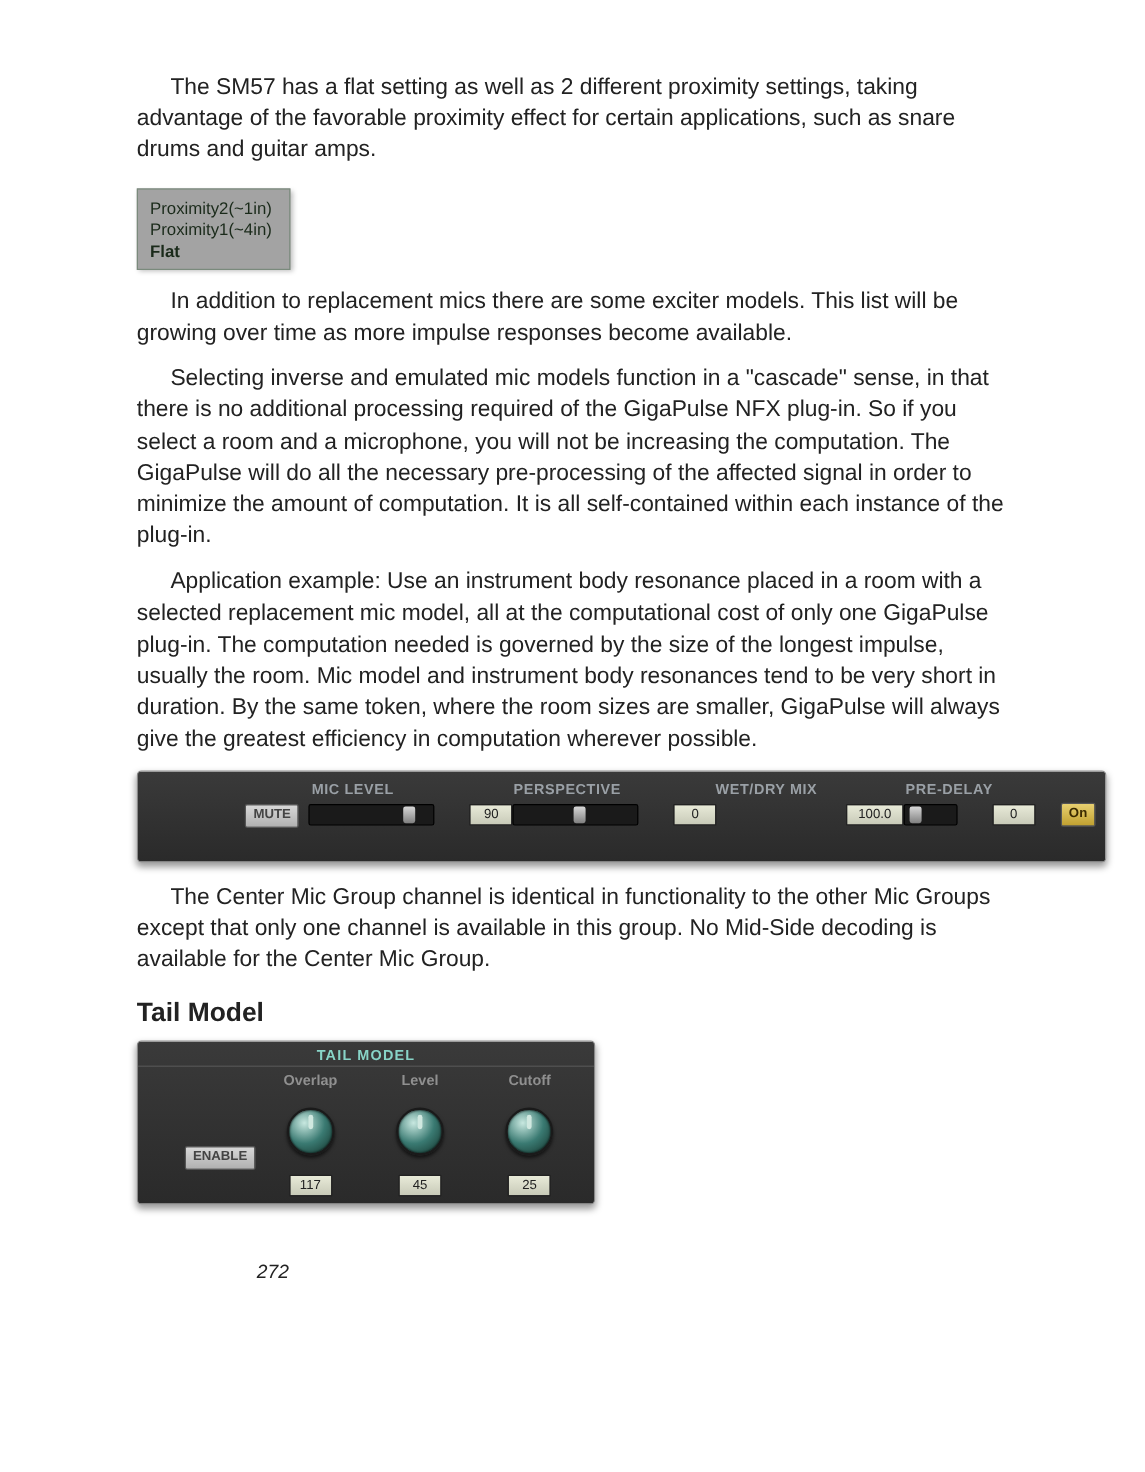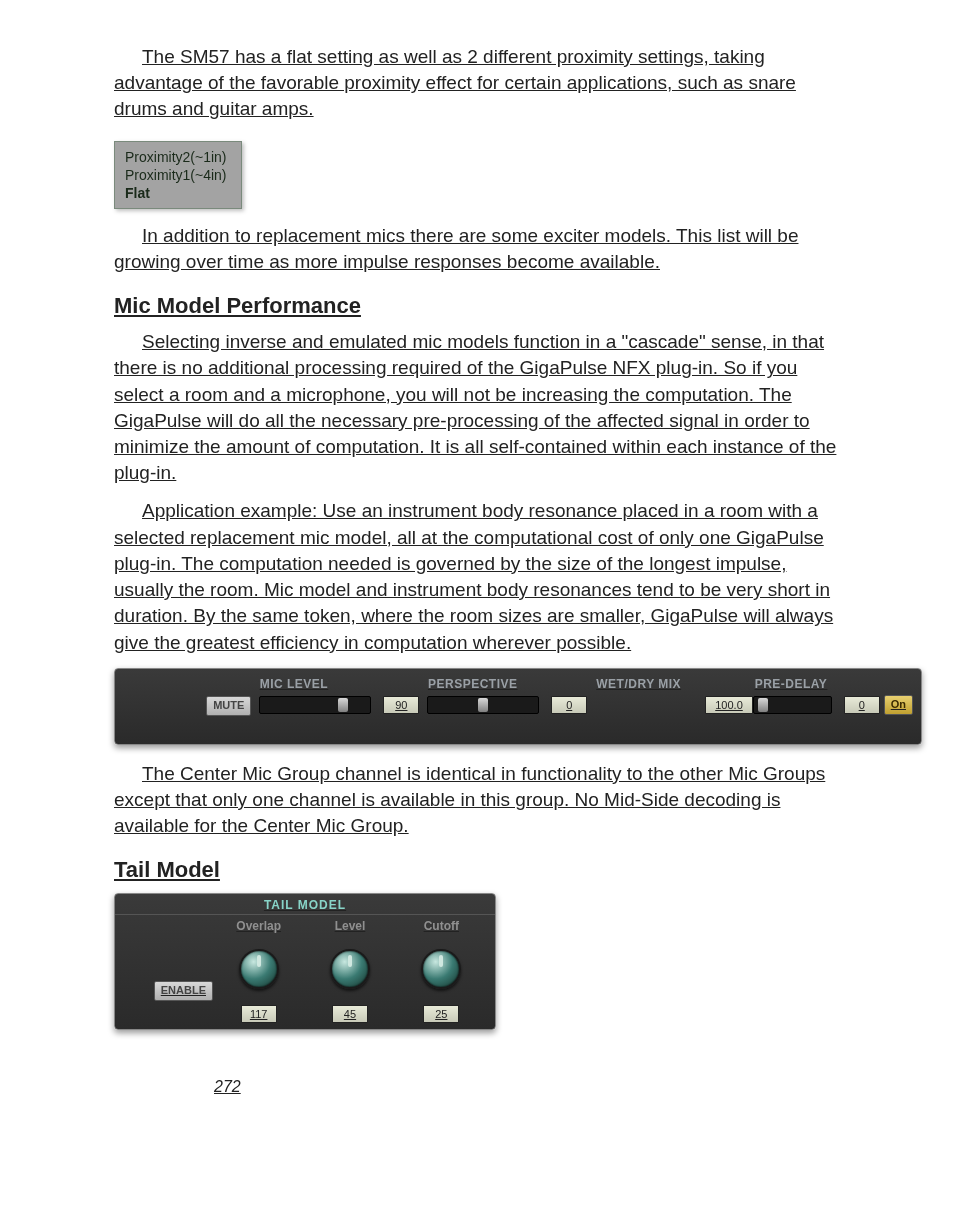--- a/index.html
+++ b/index.html
@@ -4,23 +4,22 @@
 <style>
   body {
     margin: 0;
     background: #fff;
     font-family: "Segoe UI", "Myriad Pro", Arial, sans-serif;
     color: #222;
   }
   .page {
     width: 886px;
     margin: 0 auto;
-    padding: 44px 80px 40px 80px;
+    padding: 60px 80px 40px 80px;
     box-sizing: border-box;
-    text-decoration: underline;
   }
   p.body {
     font-size: 19px;
     line-height: 1.38;
     margin: 0 0 12px 0;
     text-indent: 28px;
   }
   h2.section {
     font-size: 22px;
     font-weight: 700;
@@ -109,21 +108,21 @@
     height: 18px;
     line-height: 16px;
     padding: 0 6px;
     border-radius: 2px;
     display: inline-block;
   }
   .btn.on {
     background: linear-gradient(#e8d070,#c0a030);
     color: #3a2a00;
   }
-  .inline-flex { display:flex; align-items:center; gap:4px; }
+  .inline-flex { display:flex; align-items:center; gap:21px; }
   
   .tail-panel {
     width: 380px;
     background: linear-gradient(#3a3a3a,#2a2a2a);
     border: 1px solid #888;
     border-radius: 4px;
     box-shadow: 0 3px 6px rgba(0,0,0,0.4);
     font-family: Arial, sans-serif;
     margin: 6px 0 20px 0;
     padding-bottom: 6px;
@@ -193,21 +192,20 @@
   <p class="body">The SM57 has a flat setting as well as 2 different proximity settings, taking advantage of the favorable proximity effect for certain applications, such as snare drums and guitar amps.</p>
 
   <div class="prox-box">
     <div>Proximity2(~1in)</div>
     <div>Proximity1(~4in)</div>
     <div class="bold">Flat</div>
   </div>
 
   <p class="body">In addition to replacement mics there are some exciter models. This list will be growing over time as more impulse responses become available.</p>
 
-  <h2 class="section">Mic Model Performance</h2>
 
   <p class="body">Selecting inverse and emulated mic models function in a "cascade" sense, in that there is no additional processing required of the GigaPulse NFX plug-in. So if you select a room and a microphone, you will not be increasing the computation. The GigaPulse will do all the necessary pre-processing of the affected signal in order to minimize the amount of computation. It is all self-contained within each instance of the plug-in.</p>
   <p class="body">Application example: Use an instrument body resonance placed in a room with a selected replacement mic model, all at the computational cost of only one GigaPulse plug-in. The computation needed is governed by the size of the longest impulse, usually the room. Mic model and instrument body resonances tend to be very short in duration. By the same token, where the room sizes are smaller, GigaPulse will always give the greatest efficiency in computation wherever possible.</p>
 
 
   <div class="mic-panel">
     <div class="hdr">
       <div class="col-mute"></div>
       <div class="col-level">MIC LEVEL</div>
       <div class="col-persp">PERSPECTIVE</div>

